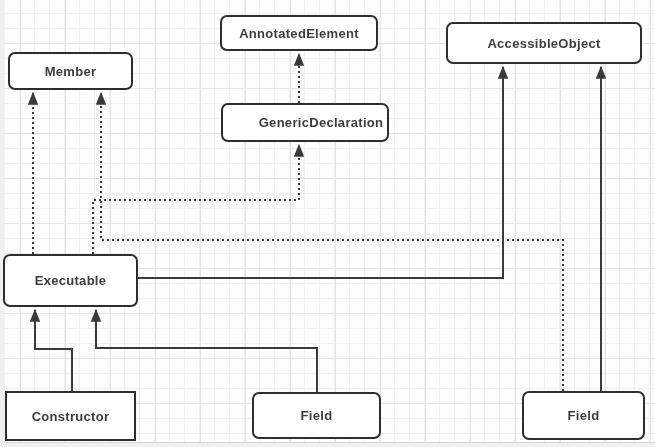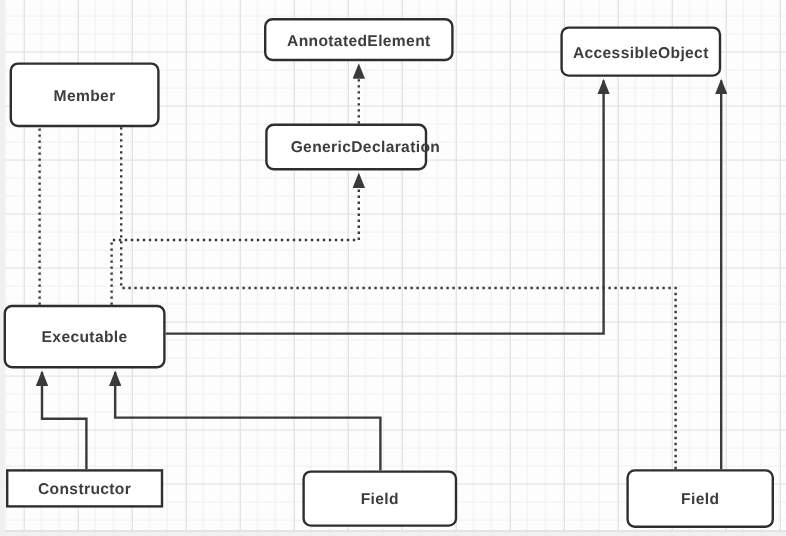--- a/index.html
+++ b/index.html
@@ -45,41 +45,41 @@
   <path class="edge dotted" d="M33,254 L33,93" marker-end="url(#arrow)"></path>
   <path class="edge dotted" d="M93,254 L93,200 L299,200 L299,145" marker-end="url(#arrow)"></path>
   <path class="edge dotted" d="M563,391 L563,240 L101,240 L101,93" marker-end="url(#arrow)"></path>
   <path class="edge dotted" d="M299,103 L299,54" marker-end="url(#arrow)"></path>
   <path class="edge" d="M138,278 L503,278 L503,67" marker-end="url(#arrow)"></path>
   <path class="edge" d="M601,391 L601,67" marker-end="url(#arrow)"></path>
   <path class="edge" d="M72,391 L72,349 L35,349 L35,310" marker-end="url(#arrow)"></path>
   <path class="edge" d="M317,392 L317,348 L96,348 L96,310" marker-end="url(#arrow)"></path>
 </svg>
 
-<div class="node" style="left:8px;top:52px;width:125px;height:54px;">
+<div class="node" style="left:8px;top:52px;width:125px;height:38px;">
   <span>Member</span>
 </div>
 
 <div class="node" style="left:220px;top:15px;width:158px;height:36px;justify-content:center;">
   <span>AnnotatedElement</span>
 </div>
 
-<div class="node" style="left:467px;top:22px;width:134px;height:42px;">
+<div class="node" style="left:446px;top:22px;width:196px;height:42px;">
   <span>AccessibleObject</span>
 </div>
 
-<div class="node" style="left:221px;top:103px;width:135px;height:39px;padding-left:32px;">
+<div class="node" style="left:221px;top:103px;width:168px;height:39px;padding-left:32px;">
   <span>GenericDeclaration</span>
 </div>
 
 <div class="node" style="left:3px;top:254px;width:135px;height:53px;">
   <span>Executable</span>
 </div>
 
-<div class="node square" style="left:5px;top:391px;width:131px;height:32px;">
+<div class="node square" style="left:5px;top:391px;width:131px;height:50px;">
   <span>Constructor</span>
 </div>
 
 <div class="node" style="left:252px;top:392px;width:129px;height:47px;">
   <span>Field</span>
 </div>
 
 <div class="node" style="left:522px;top:391px;width:123px;height:49px;text-align:right;">
   <span>Field</span>
 </div>

